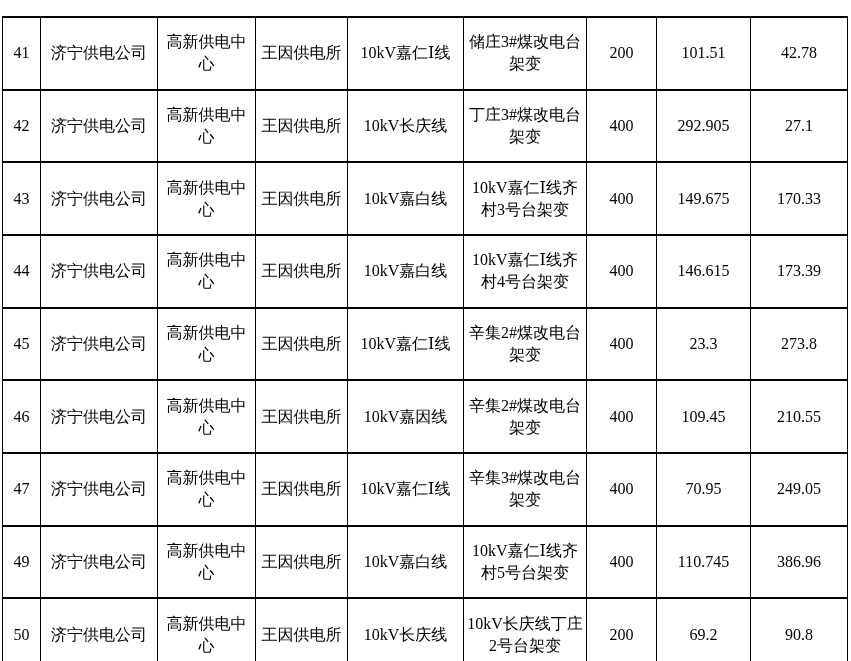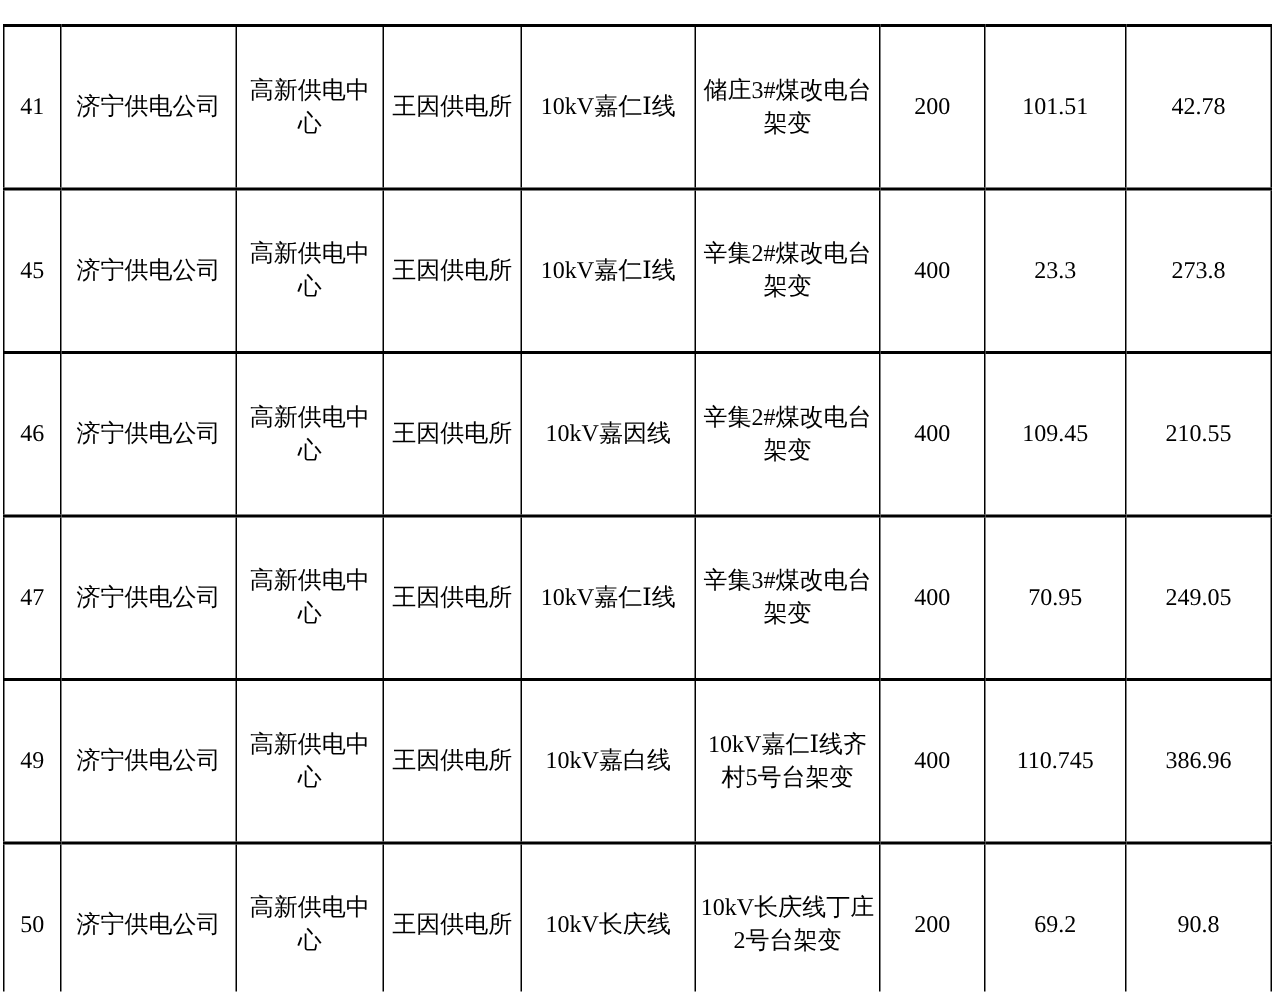--- a/index.html
+++ b/index.html
@@ -74,20 +74,53 @@
           <td>济宁供电公司</td>
           <td>高新供电中心</td>
           <td>王因供电所</td>
           <td>10kV嘉仁Ⅰ线</td>
           <td>储庄3#煤改电台架变</td>
           <td>200</td>
           <td>101.51</td>
           <td>42.78</td>
         </tr>
         <tr>
+          <td>42</td>
+          <td>济宁供电公司</td>
+          <td>高新供电中心</td>
+          <td>王因供电所</td>
+          <td>10kV长庆线</td>
+          <td>丁庄3#煤改电台架变</td>
+          <td>400</td>
+          <td>292.905</td>
+          <td>27.1</td>
+        </tr>
+        <tr>
+          <td>43</td>
+          <td>济宁供电公司</td>
+          <td>高新供电中心</td>
+          <td>王因供电所</td>
+          <td>10kV嘉白线</td>
+          <td>10kV嘉仁Ⅰ线齐村3号台架变</td>
+          <td>400</td>
+          <td>149.675</td>
+          <td>170.33</td>
+        </tr>
+        <tr>
+          <td>44</td>
+          <td>济宁供电公司</td>
+          <td>高新供电中心</td>
+          <td>王因供电所</td>
+          <td>10kV嘉白线</td>
+          <td>10kV嘉仁Ⅰ线齐村4号台架变</td>
+          <td>400</td>
+          <td>146.615</td>
+          <td>173.39</td>
+        </tr>
+        <tr>
           <td>45</td>
           <td>济宁供电公司</td>
           <td>高新供电中心</td>
           <td>王因供电所</td>
           <td>10kV嘉仁Ⅰ线</td>
           <td>辛集2#煤改电台架变</td>
           <td>400</td>
           <td>23.3</td>
           <td>273.8</td>
         </tr>

